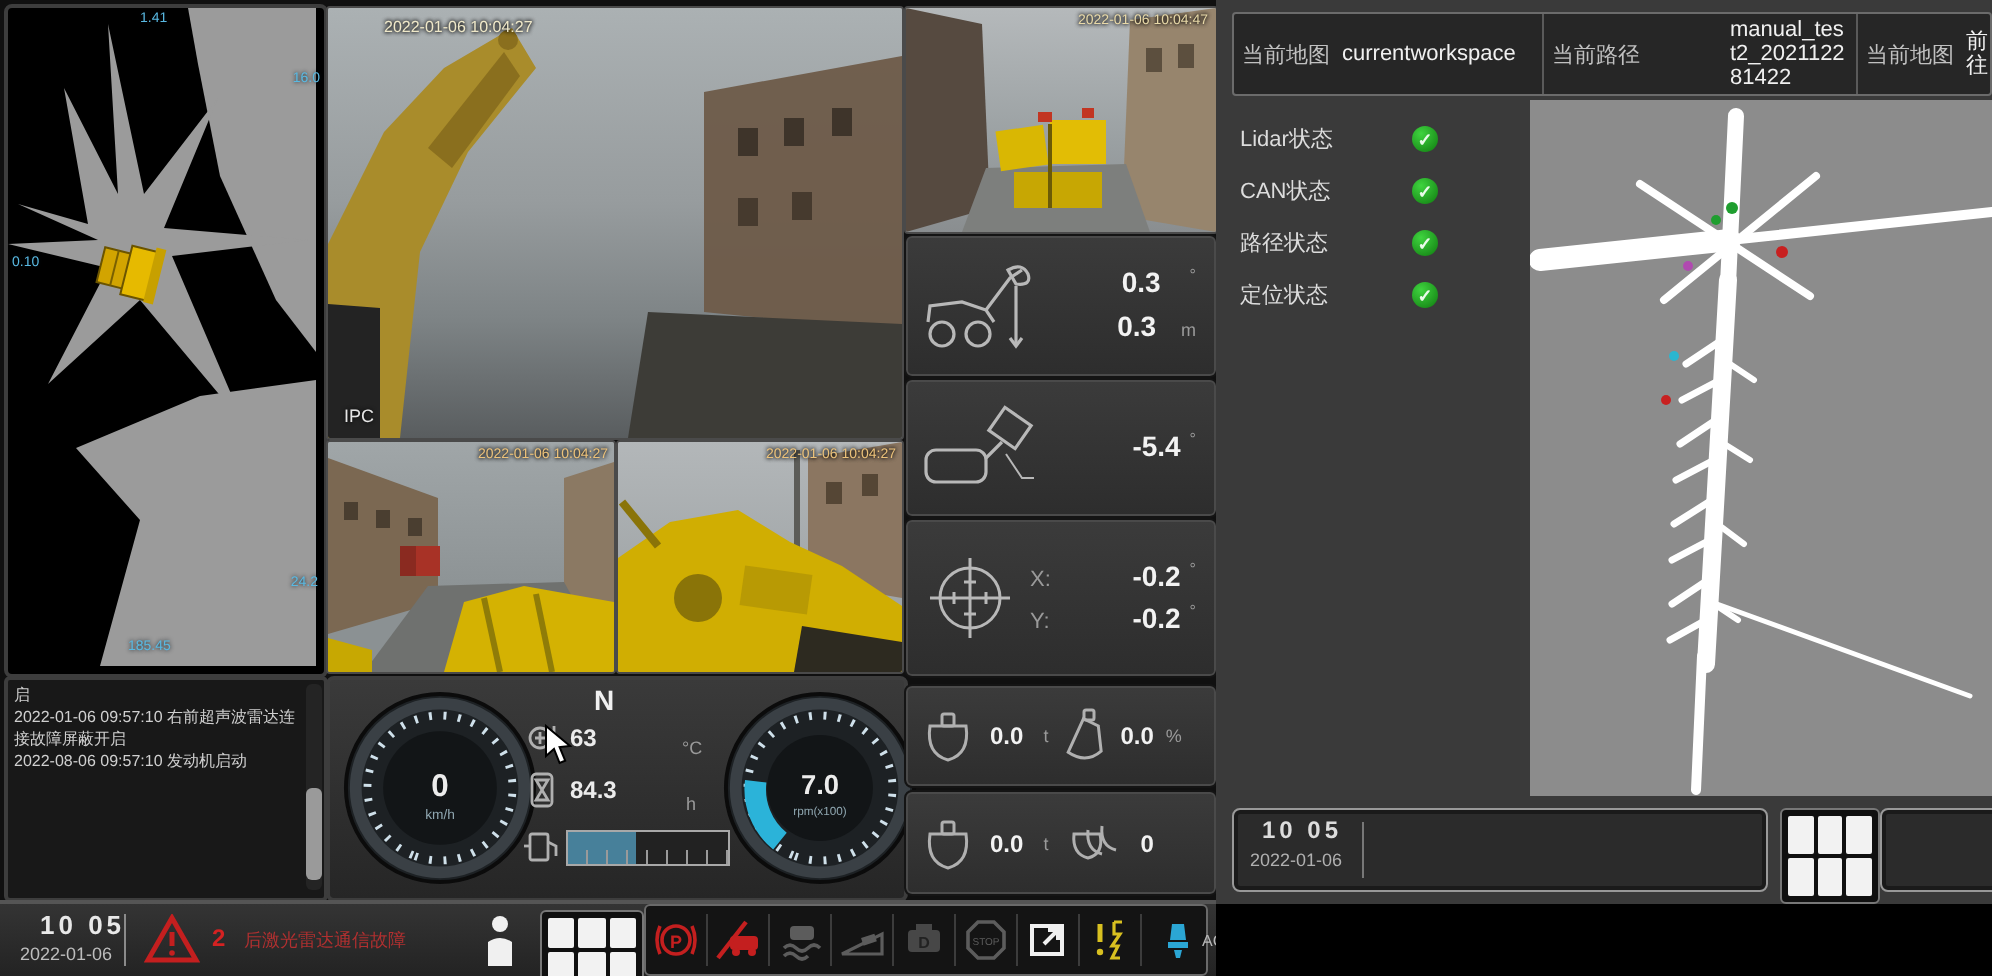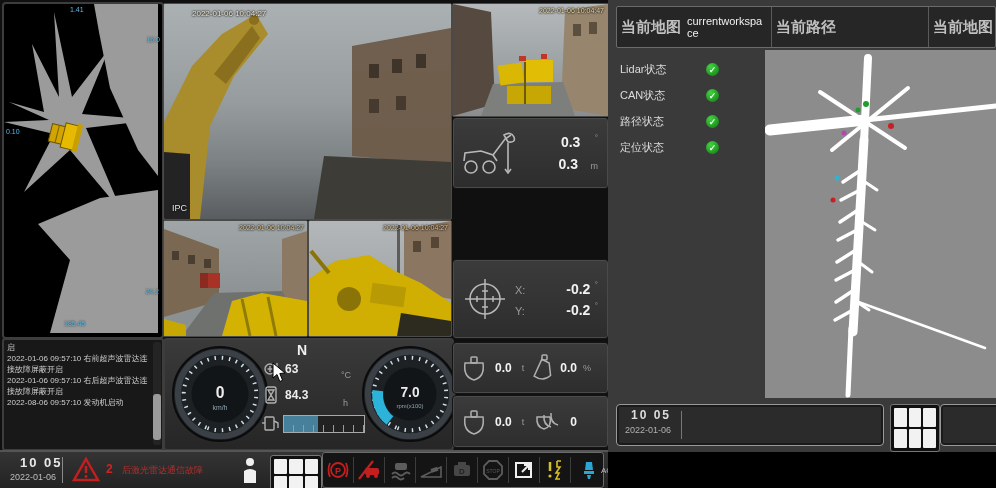--- a/index.html
+++ b/index.html
@@ -26,21 +26,21 @@
   .gridtile{background:#101010;border:1px solid #777;border-radius:3px;display:grid;
             grid-template-columns:repeat(3,1fr);grid-template-rows:repeat(2,1fr);gap:2px;padding:3px;}
   .gridtile span{background:#f2f2f2;border-radius:1px;}
   .iconstrip{position:absolute;left:322px;top:452px;width:280px;height:34px;background:#141414;
              border:1px solid #6a6a6a;border-radius:3px;display:flex;align-items:center;}
   .icell{height:26px;flex:0 0 30px;display:flex;align-items:center;justify-content:center;border-right:1px solid #3c3c3c;}
   .rightapp{position:absolute;left:608px;top:0;width:388px;height:452px;background:#3a3a3a;}
   .rheader{position:absolute;left:8px;top:6px;width:378px;height:40px;background:#262626;
            border:1px solid #6b6b6b;border-radius:2px;display:flex;overflow:hidden;}
   .rseg{display:flex;align-items:center;border-right:1px solid #5a5a5a;padding:0 4px;}
-  .rlabel{font-size:15px;color:#c0c0c0;white-space:nowrap;margin-right:6px;font-weight:bold;}
+  .rlabel{font-size:11px;color:#c0c0c0;white-space:nowrap;margin-right:6px;}
   .rvalue{font-size:11px;color:#f0f0f0;word-break:break-all;line-height:12px;}
   .srow{position:absolute;left:12px;display:flex;align-items:center;width:140px;}
   .slabel{font-size:11px;color:#dcdcdc;width:86px;}
   .chk{width:13px;height:13px;border-radius:50%;background:radial-gradient(circle at 35% 30%,#3fd43f,#0f7a0f);
        color:#063;font-size:9px;font-weight:bold;display:flex;align-items:center;justify-content:center;color:#eafbea;}
   .rbottombox{position:absolute;background:#2b2b2b;border:1px solid #999;border-radius:4px;box-shadow:inset 0 0 0 2px #1a1a1a;}
   .cursor{position:absolute;z-index:50;}
 </style>
 </head>
 <body>
@@ -118,20 +118,34 @@
       </g>
     </svg>
     <div style="flex:1;text-align:right;padding-right:10px;">
       <div><span class="bigval">0.3</span>
            <span class="deg" style="margin-left:10px;">°</span></div>
       <div style="margin-top:4px;"><span class="bigval">0.3</span>
            <span class="unit" style="margin-left:8px;">m</span></div>
     </div>
   </div>
 
+  <div class="sensorbox" style="top:189px;height:68px;">
+    <svg width="62" height="50" viewBox="0 0 62 50" style="margin-left:6px;">
+      <g stroke="#b8b8b8" fill="none" stroke-width="1.6">
+        <rect x="4" y="26" width="30" height="16" rx="5"></rect>
+        <path d="M34 30 L42 22"></path>
+        <rect x="38" y="8" width="16" height="14" transform="rotate(35 46 15)"></rect>
+        <path d="M44 28 L52 40 L58 40" stroke-width="1"></path>
+      </g>
+    </svg>
+    <div style="flex:1;text-align:right;padding-right:10px;">
+      <span class="bigval">-5.4</span>
+      <span class="deg">°</span>
+    </div>
+  </div>
 
   <div class="sensorbox" style="top:259px;height:78px;">
     <svg width="44" height="44" viewBox="0 0 44 44" style="margin-left:10px;">
       <g stroke="#b8b8b8" fill="none" stroke-width="1.5">
         <circle cx="22" cy="22" r="15"></circle>
         <line x1="2" y1="22" x2="42" y2="22"></line>
         <line x1="22" y1="2" x2="22" y2="42"></line>
         <line x1="14" y1="19" x2="14" y2="25"></line>
           <line x1="30" y1="19" x2="30" y2="25"></line>
         <line x1="19" y1="14" x2="25" y2="14"></line>
@@ -184,21 +198,20 @@
       <line x1="20" y1="52" x2="2" y2="30" stroke="#8a7408" stroke-width="4"></line>
       <polygon points="92,92 142,100 142,115 88,115" fill="#2d2a20"></polygon>
     </svg>
     <div class="ts" style="right:3px;top:3px;font-size:7px;color:#ecc27a;">2022-01-06 10:04:27</div>
   </div>
 
   <div class="logpanel">
     <div class="logtext">
       <div>启</div>
       <div>2022-01-06 09:57:10 右前超声波雷达连接故障屏蔽开启</div>
-      <div>2022-01-06 09:57:10 右后超声波雷达连接故障屏蔽开启</div>
       <div>2022-08-06 09:57:10 发动机启动</div>
     </div>
     <div class="scrolltrack">
         <div class="scrollthumb"></div>
       </div>
   </div>
 
   <div class="gaugepanel">
 
     <svg class="abs" style="left:6px;top:5px;" width="98" height="98" viewBox="0 0 100 100">
@@ -388,20 +401,21 @@
   </div>
 
   <div class="rightapp">
     <div class="rheader">
       <div class="rseg" style="flex:0 0 146px;">
         <span class="rlabel">当前地图</span>
         <span class="rvalue">currentworkspace</span>
       </div>
       <div class="rseg" style="flex:0 0 148px;gap:39px;">
         <span class="rlabel">当前路径</span>
+        <span class="rvalue">manual_test2_202112281422</span>
       </div>
       <div class="rseg" style="flex:1;border-right:none;">
         <span class="rlabel">当前地图</span>
         <span class="rvalue">前往</span>
       </div>
     </div>
 
     <div class="srow" style="top:62px;">
       <span class="slabel">Lidar状态</span>
       <span class="chk">✓</span>

